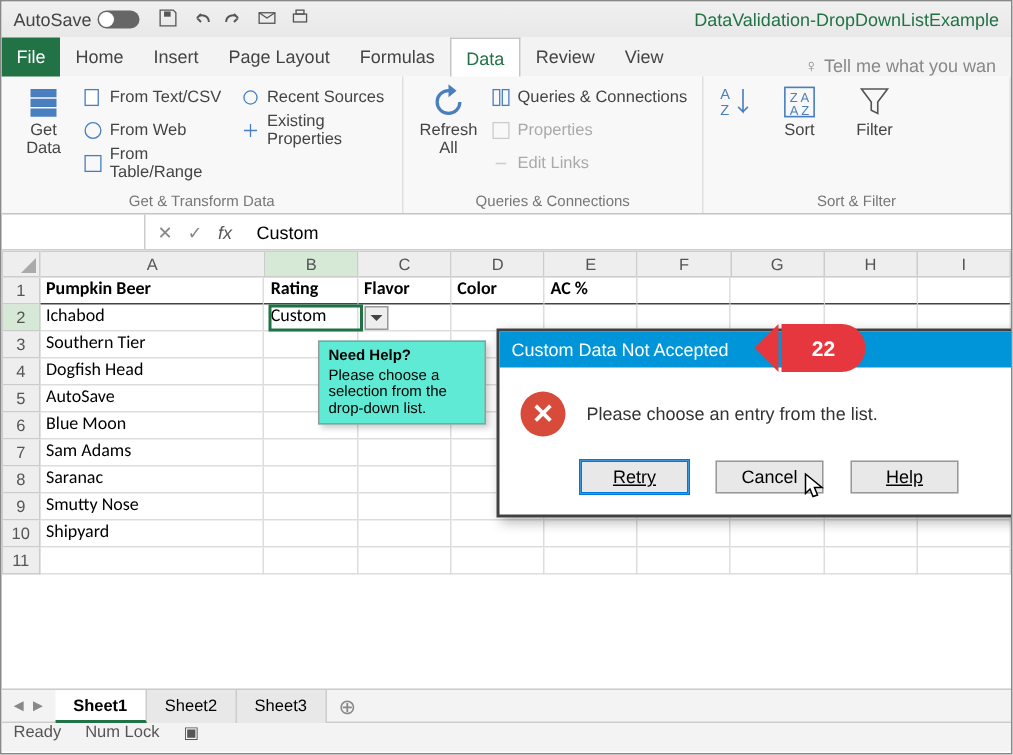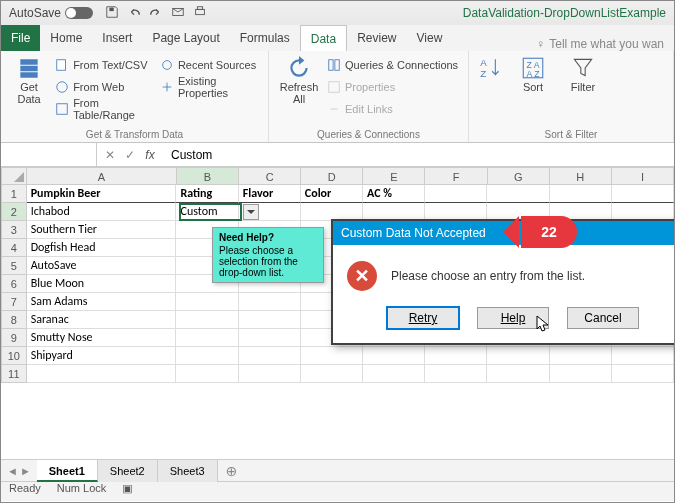--- a/index.html
+++ b/index.html
@@ -418,22 +418,22 @@
     <div class="dialog-title">
       <span>Custom Data Not Accepted</span>
       <span class="dialog-close">✕</span>
     </div>
     <div class="dialog-body">
       <div class="err-icon">✕</div>
       <div>Please choose an entry from the list.</div>
     </div>
     <div class="dialog-btns">
       <button class="def"><u>Retry</u></button>
+      <button>Cancel</button>
       <button><u>Help</u></button>
-      <button>Cancel</button>
     </div>
   </div>
 
   <div class="anno" style="left:520px; top:49px;">22</div>
 
   <svg class="cursor" style="left:535px; top:148px;" viewBox="0 0 14 18">
       <path d="M1 1l0 13 3-3 2 5 3-1-2-5 5 0z" fill="#fff" stroke="#000"></path>
     </svg>
 </div>
 

